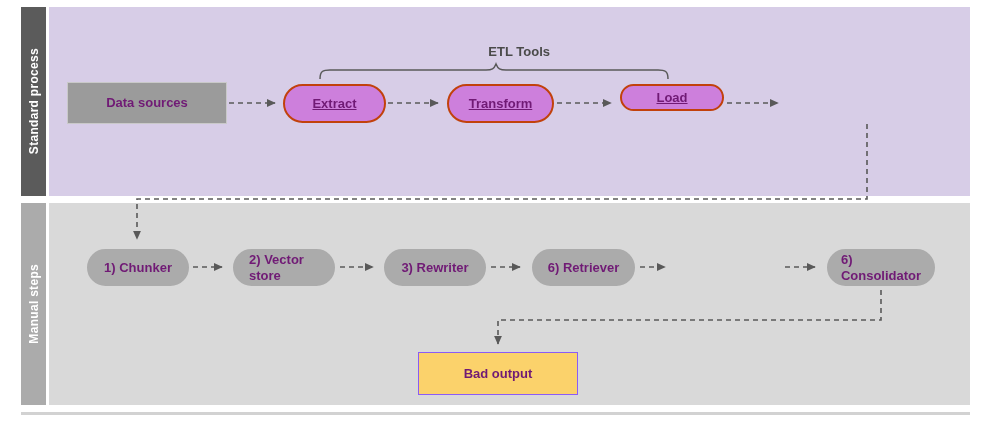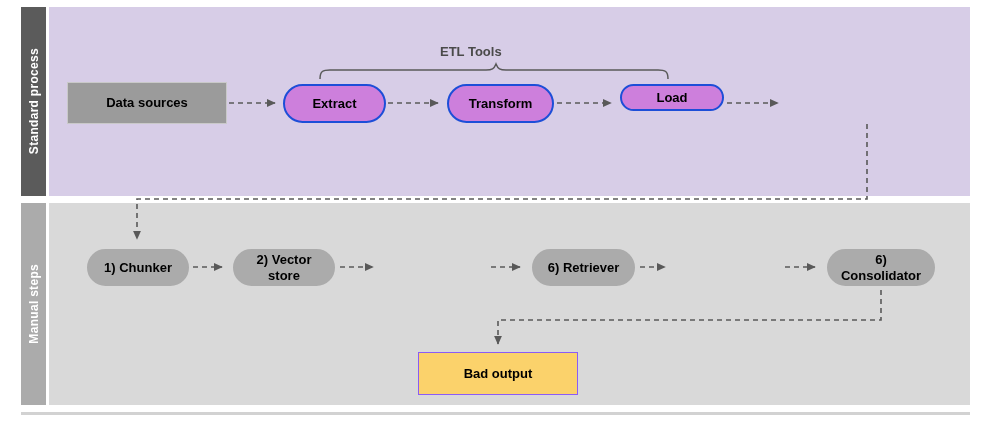--- a/index.html
+++ b/index.html
@@ -13,34 +13,34 @@
   .lane-strip{
     position:absolute;left:21px;width:25px;display:flex;align-items:center;justify-content:center;
   }
   .lane-strip.standard{top:7px;height:189px;background:var(--lane-standard-strip,#5b5b5b);}
   .lane-strip.manual{top:203px;height:202px;background:var(--lane-manual-strip,#ababab);}
   .lane-label{
     writing-mode:vertical-rl;transform:rotate(180deg);
     color:#ffffff;font-weight:bold;font-size:12px;letter-spacing:.3px;white-space:nowrap;
   }
   .node{
-    position:absolute;display:flex;align-items:center;justify-content:center;text-align:center;
-    color:#000000;font-weight:bold;font-size:13px;line-height:16px;box-sizing:border-box;
+    position:absolute;display:flex;align-items:center;justify-content:center;text-align:left;
+    color:#701a75;font-weight:bold;font-size:13px;line-height:16px;box-sizing:border-box;
   }
   .node.box{background:var(--node-gray,#9b9b9b);border:1px solid #c9c9c9;}
   .node.pill-purple{
-    background:var(--pill-purple,#cd7fdc);border:2px solid #1d4ed8;border-radius:21px;
+    background:var(--pill-purple,#cd7fdc);border:2px solid #c2410c;border-radius:21px;text-decoration:underline;
   }
   .node.pill-gray{
     background:var(--pill-gray,#ababab);border:2px solid #d9d9d9;border-radius:22px;
   }
   .node.output{background:var(--output-yellow,#fbd26b);border:1px solid #8b5cf6;}
   .node .lbl{display:block;padding:0 12px;}
   .group-label{
-    position:absolute;left:440px;top:44px;width:110px;text-align:left;
+    position:absolute;left:440px;top:44px;width:110px;text-align:right;
     color:var(--label-text,#4a4a4a);font-weight:bold;font-size:13px;
   }
   #wires{position:absolute;left:0;top:0;pointer-events:none;}
   .connector{fill:none;stroke:var(--connector,#595959);stroke-width:1.6;stroke-dasharray:5 4;}
   .brace{fill:none;stroke:var(--connector,#595959);stroke-width:1.5;}
   .divider{position:absolute;left:21px;top:412px;width:949px;height:3px;background:#d2d2d2;}
 </style>
 </head>
 <body>
 
@@ -94,20 +94,23 @@
   <div class="node pill-purple" style="left:620px;top:84px;width:104px;height:27px">
     <span class="lbl">Load</span>
   </div>
 
   <div class="node pill-gray" style="left:85px;top:247px;width:106px;height:41px">
     <span class="lbl">1) Chunker</span>
   </div>
   <div class="node pill-gray" style="left:231px;top:247px;width:106px;height:41px">
     <span class="lbl" style="padding:0 16px">2) Vector store</span>
   </div>
+  <div class="node pill-gray" style="left:382px;top:247px;width:106px;height:41px">
+    <span class="lbl">3) Rewriter</span>
+  </div>
   <div class="node pill-gray" style="left:530px;top:247px;width:107px;height:41px">
     <span class="lbl">6) Retriever</span>
   </div>
   <div class="node pill-gray" style="left:825px;top:247px;width:112px;height:41px">
     <span class="lbl" style="padding:0 18px">6) Consolidator</span>
   </div>
 
   <div class="node output" style="left:418px;top:352px;width:160px;height:43px">
     <span class="lbl">Bad output</span>
   </div>

